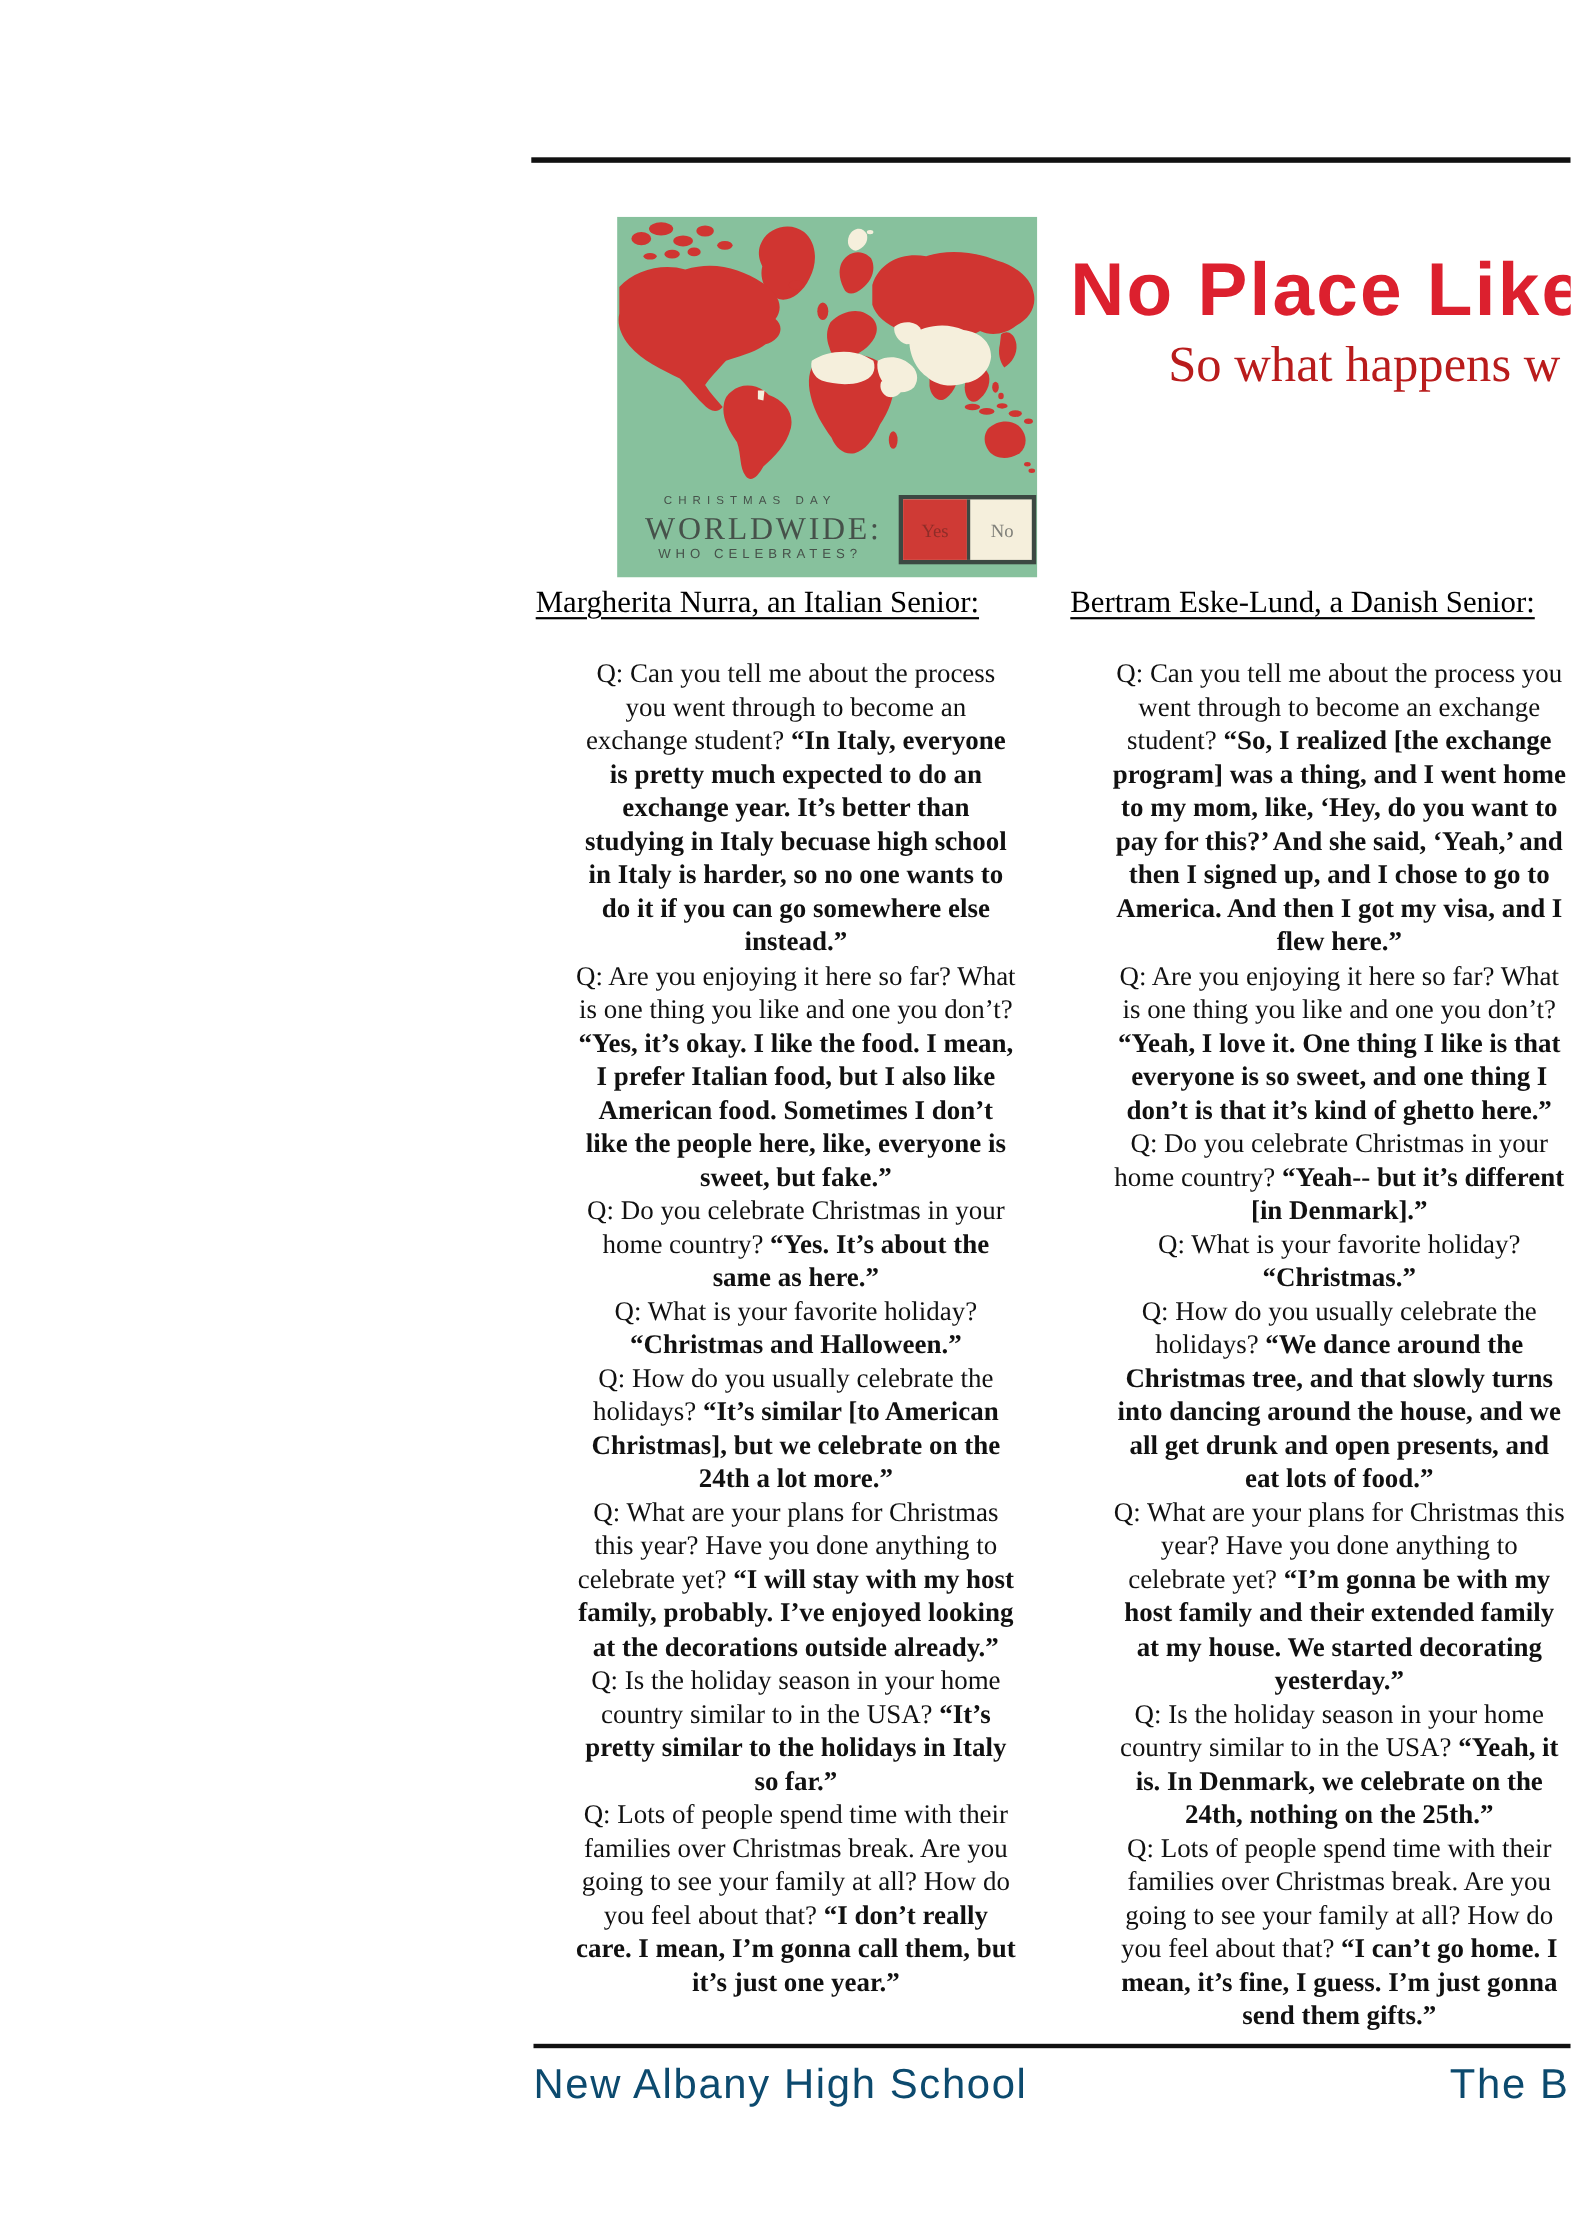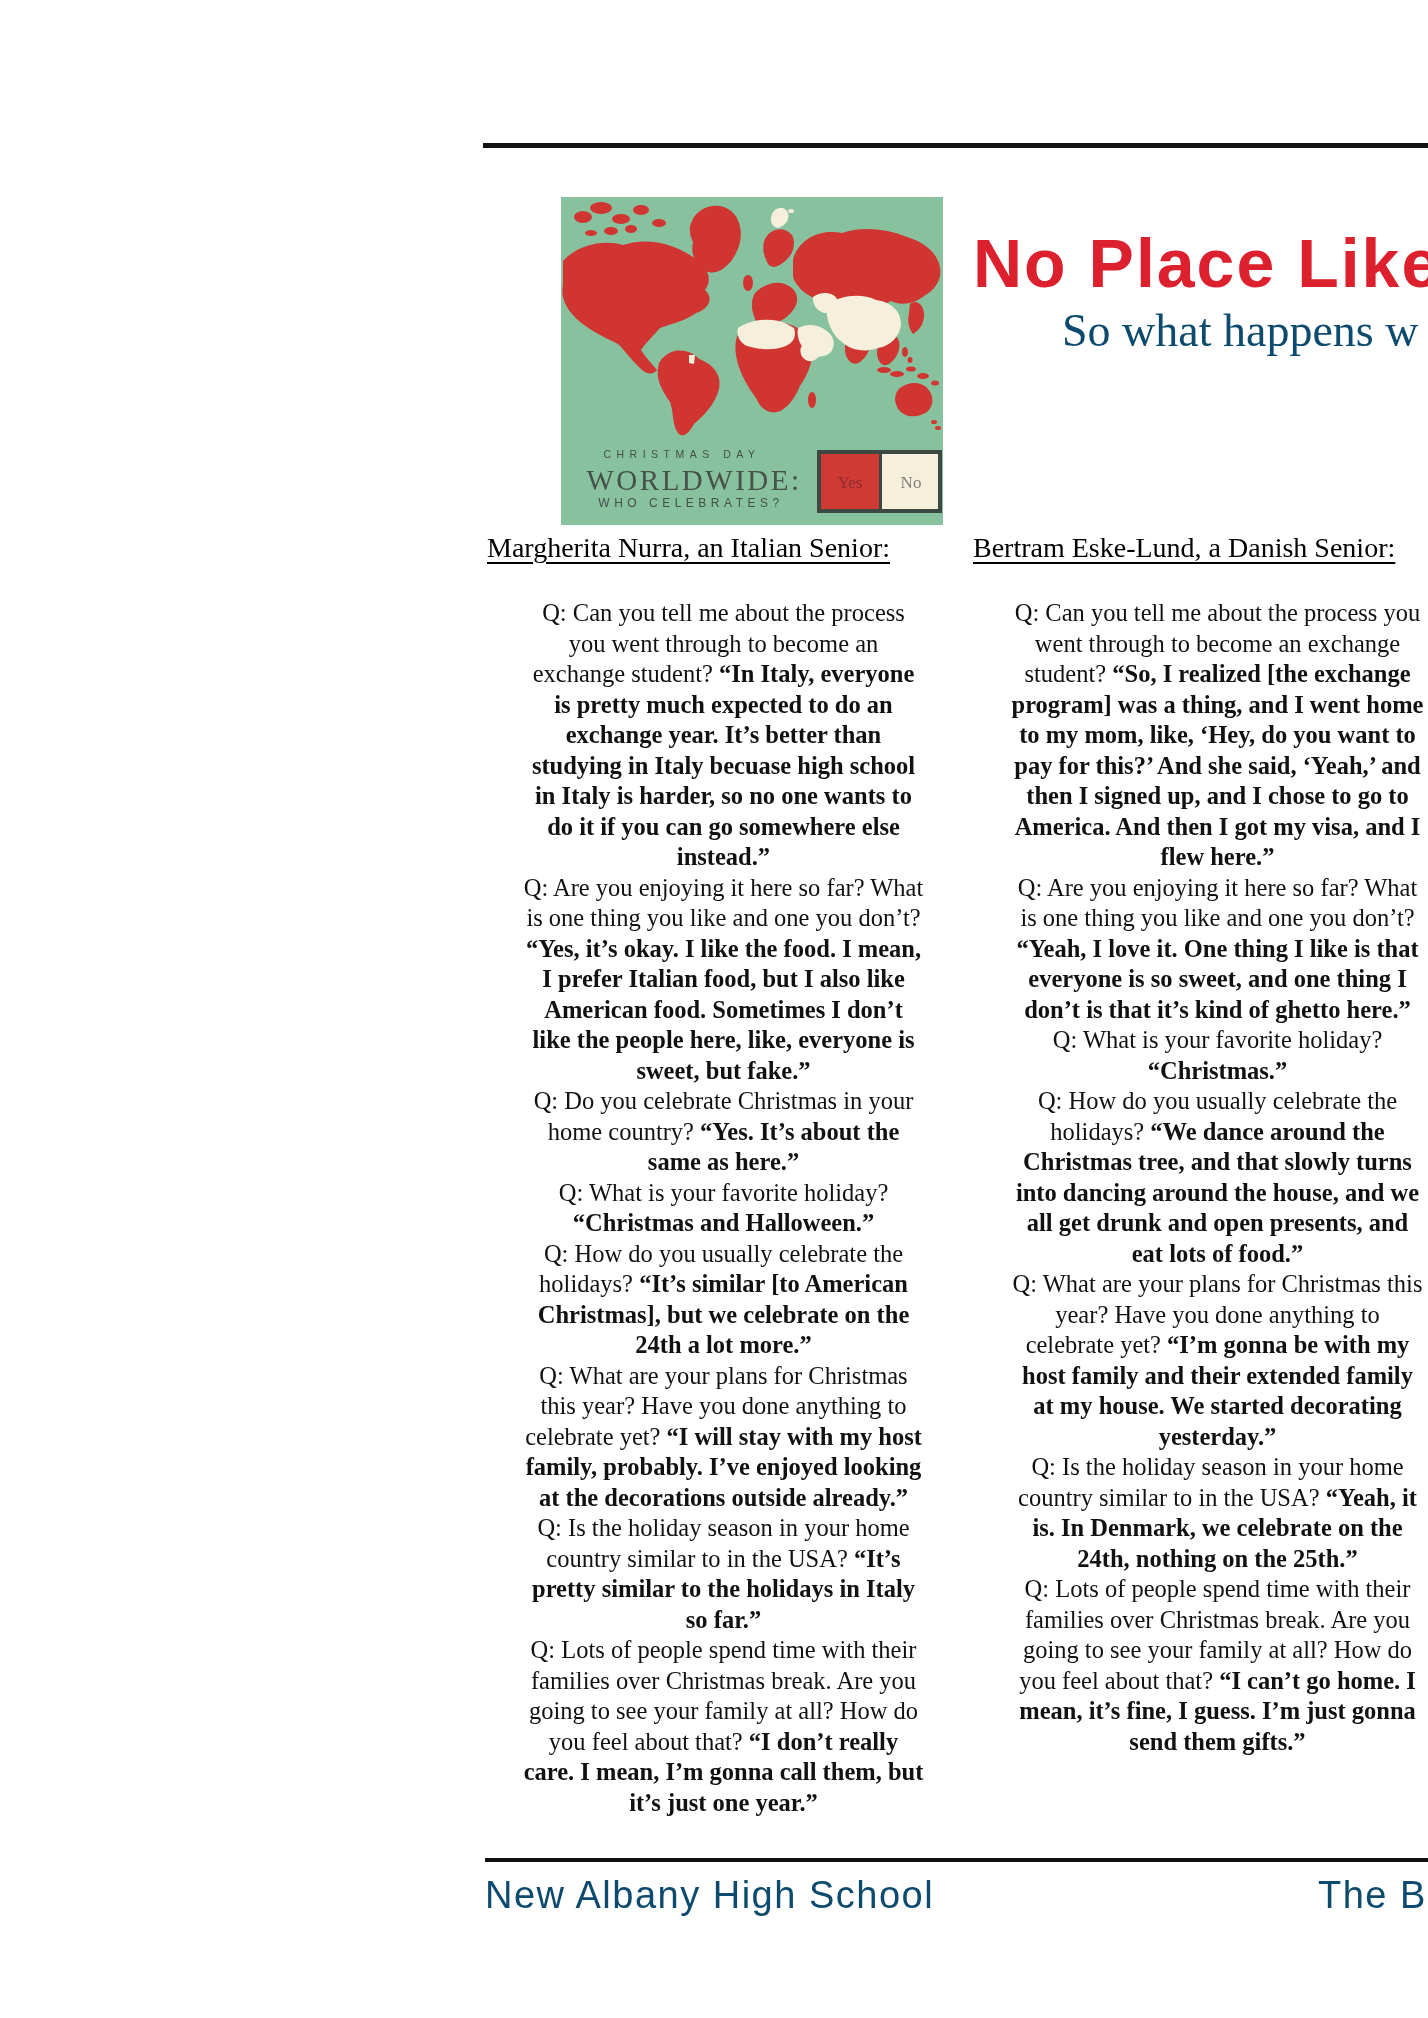--- a/index.html
+++ b/index.html
@@ -9,21 +9,21 @@
   .top-rule{left:483px;top:143px;width:945px;height:5px;}
   .footer-rule{left:485px;top:1858px;width:943px;height:4px;}
 
   .map-figure{position:absolute;left:561px;top:197px;width:306px;height:328px;}
   .map-figure svg{display:block;}
 
   .article-title{position:absolute;left:973px;top:229px;white-space:nowrap;
      font-family:"Liberation Sans", sans-serif;font-weight:800;font-size:68px;line-height:1;
      letter-spacing:2px;color:#dc202e;}
   .article-subtitle{position:absolute;left:1062px;top:306px;white-space:nowrap;
-     font-family:"Liberation Serif", serif;font-size:46px;line-height:1.1;color:#0c4a6e;}
+     font-family:"Liberation Serif", serif;font-size:46px;line-height:1.1;color:#b91c1c;}
 
   .interview{position:absolute;top:532px;}
   .interview.left{left:487px;width:437px;}
   .interview.right{left:973px;width:453px;}
   .interview-heading{font-size:28px;text-align:left;text-decoration:underline;
      text-underline-offset:5px;color:#000;margin:0 0 0 0;}
   .interview-body{margin-top:34px;font-size:24.5px;line-height:30.5px;text-align:center;color:#111;margin-left:36px;}
   .qa{display:block;}
   .q{font-weight:400;}
   .a{font-weight:700;}
@@ -122,20 +122,21 @@
         <div class="qa"><span class="q">Q: Is the holiday season in your home country similar to in the USA? </span><span class="a">“It’s pretty similar to the holidays in Italy so far.”</span></div>
         <div class="qa"><span class="q">Q: Lots of people spend time with their families over Christmas break. Are you going to see your family at all? How do you feel about that? </span><span class="a">“I don’t really care. I mean, I’m gonna call them, but it’s just one year.”</span></div>
       </div>
   </div>
 
   <div class="interview right">
     <div class="interview-heading">Bertram Eske-Lund, a Danish Senior:</div>
     <div class="interview-body">
         <div class="qa"><span class="q">Q: Can you tell me about the process you went through to become an exchange student? </span><span class="a">“So, I realized [the exchange program] was a thing, and I went home to my mom, like, ‘Hey, do you want to pay for this?’ And she said, ‘Yeah,’ and then I signed up, and I chose to go to America. And then I got my visa, and I flew here.”</span></div>
         <div class="qa"><span class="q">Q: Are you enjoying it here so far? What is one thing you like and one you don’t? </span><span class="a">“Yeah, I love it. One thing I like is that everyone is so sweet, and one thing I don’t is that it’s kind of ghetto here.”</span></div>
+        <div class="qa"><span class="q">Q: Do you celebrate Christmas in your home country? </span><span class="a">“Yeah-- but it’s different [in Denmark].”</span></div>
         <div class="qa"><span class="q">Q: What is your favorite holiday? </span><span class="a">“Christmas.”</span></div>
         <div class="qa"><span class="q">Q: How do you usually celebrate the holidays? </span><span class="a">“We dance around the Christmas tree, and that slowly turns into dancing around the house, and we all get drunk and open presents, and eat lots of food.”</span></div>
         <div class="qa"><span class="q">Q: What are your plans for Christmas this year? Have you done anything to celebrate yet? </span><span class="a">“I’m gonna be with my host family and their extended family at my house. We started decorating yesterday.”</span></div>
         <div class="qa"><span class="q">Q: Is the holiday season in your home country similar to in the USA? </span><span class="a">“Yeah, it is. In Denmark, we celebrate on the 24th, nothing on the 25th.”</span></div>
         <div class="qa"><span class="q">Q: Lots of people spend time with their families over Christmas break. Are you going to see your family at all? How do you feel about that? </span><span class="a">“I can’t go home. I mean, it’s fine, I guess. I’m just gonna send them gifts.”</span></div>
       </div>
   </div>
 
   <div class="rule footer-rule"></div>
   <div class="footer-text footer-left">New Albany High School</div>

